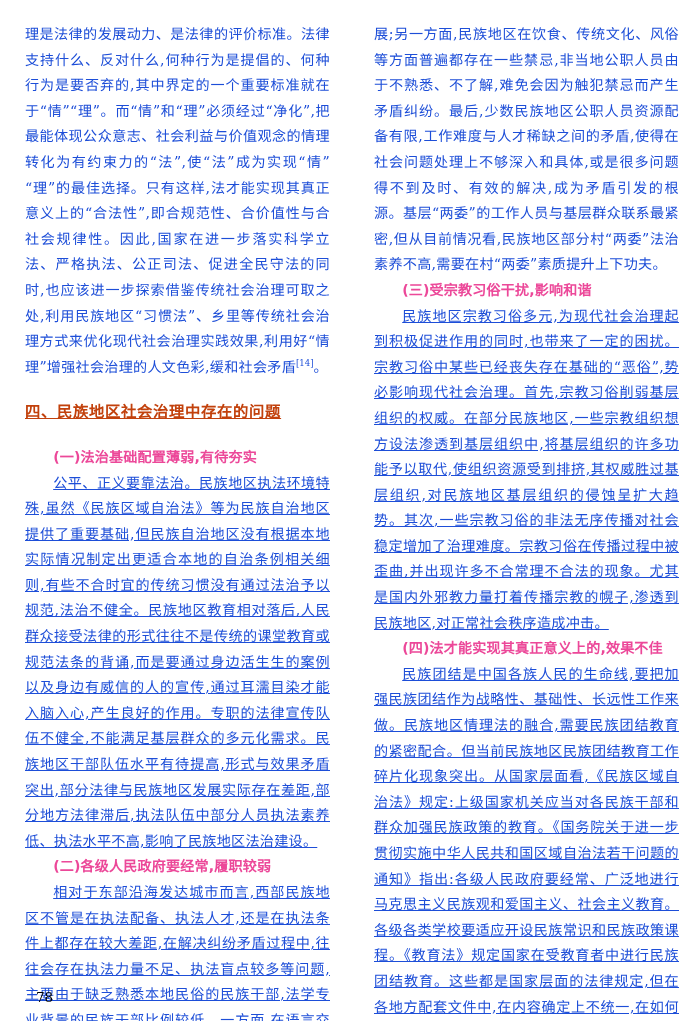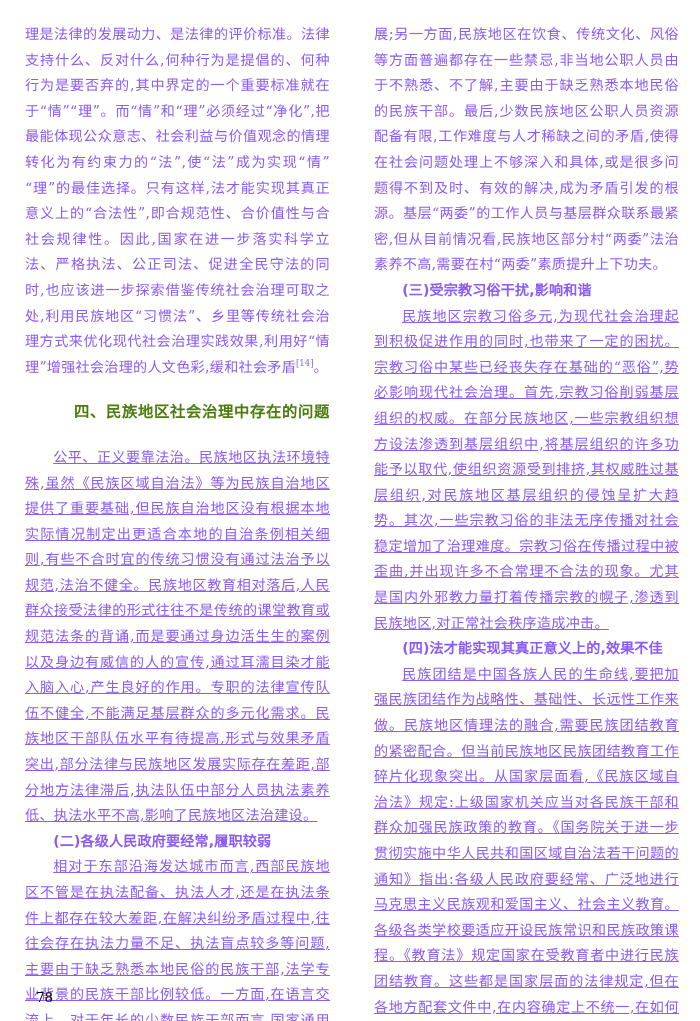--- a/index.html
+++ b/index.html
@@ -33,51 +33,52 @@
     width: 305px;
     box-sizing: border-box;
   }
   p.body-text {
     margin: 0;
     font-size: 14.1px;
     line-height: 25.6px;
     text-align: justify;
     text-justify: inter-ideograph;
     letter-spacing: 0.02em;
-    color: #8b5cf6;
+    color: #1d4ed8;
     font-family: "DejaVu Serif", "Liberation Serif", serif;
   }
   p.indent {
     text-indent: 2em;
     text-decoration: underline;
   }
   p.cont {
     text-indent: 0;
   }
   h2.section-heading {
     margin: 0;
     padding: 20px 0 19px 0;
     font-size: 15.4px;
     line-height: 25.6px;
     font-weight: bold;
-    text-align: right;
+    text-align: left;
     letter-spacing: 0.04em;
     font-family: "DejaVu Sans", "Liberation Sans", sans-serif;
-    color: #4d7c0f;
+    color: #c2410c;
+    text-decoration: underline;
   }
   h3.sub-heading {
     margin: 0;
     padding: 0;
     font-size: 14.1px;
     line-height: 25.6px;
     font-weight: bold;
     text-indent: 2em;
     letter-spacing: 0.01em;
     font-family: "DejaVu Sans", "Liberation Sans", sans-serif;
-    color: #8b5cf6;
+    color: #ec4899;
   }
   sup.footnote-ref {
     font-size: 8.5px;
     vertical-align: super;
     line-height: 0;
     letter-spacing: 0;
   }
   .page-number {
     position: absolute;
     left: 20px;
@@ -95,32 +96,33 @@
 <div class="page">
 
   <div class="columns">
 
     <div class="column">
 
       <p class="body-text cont"><span>理是法律的发展动力、是法律的评价标准。法律支持什么、反对什么,何种行为是提倡的、何种行为是要否弃的,其中界定的一个重要标准就在于“情”“理”。而“情”和“理”必须经过“净化”,把最能体现公众意志、社会利益与价值观念的情理转化为有约束力的“法”,使“法”成为实现“情”“理”的最佳选择。只有这样,法才能实现其真正意义上的“合法性”,即合规范性、合价值性与合社会规律性。因此,国家在进一步落实科学立法、严格执法、公正司法、促进全民守法的同时,也应该进一步探索借鉴传统社会治理可取之处,利用民族地区“习惯法”、乡里等传统社会治理方式来优化现代社会治理实践效果,利用好“情理”增强社会治理的人文色彩,缓和社会矛盾</span><sup class="footnote-ref">[14]</sup><span>。</span></p>
 
       <h2 class="section-heading">四、民族地区社会治理中存在的问题</h2>
 
+      <h3 class="sub-heading">(一)法治基础配置薄弱,有待夯实</h3>
 
       <p class="body-text indent">公平、正义要靠法治。民族地区执法环境特殊,虽然《民族区域自治法》等为民族自治地区提供了重要基础,但民族自治地区没有根据本地实际情况制定出更适合本地的自治条例相关细则,有些不合时宜的传统习惯没有通过法治予以规范,法治不健全。民族地区教育相对落后,人民群众接受法律的形式往往不是传统的课堂教育或规范法条的背诵,而是要通过身边活生生的案例以及身边有威信的人的宣传,通过耳濡目染才能入脑入心,产生良好的作用。专职的法律宣传队伍不健全,不能满足基层群众的多元化需求。民族地区干部队伍水平有待提高,形式与效果矛盾突出,部分法律与民族地区发展实际存在差距,部分地方法律滞后,执法队伍中部分人员执法素养低、执法水平不高,影响了民族地区法治建设。</p>
 
       <h3 class="sub-heading">(二)各级人民政府要经常,履职较弱</h3>
 
       <p class="body-text indent">相对于东部沿海发达城市而言,西部民族地区不管是在执法配备、执法人才,还是在执法条件上都存在较大差距,在解决纠纷矛盾过程中,往往会存在执法力量不足、执法盲点较多等问题,主要由于缺乏熟悉本地民俗的民族干部,法学专业背景的民族干部比例较低。一方面,在语言交流上。对于年长的少数民族干部而言,国家通用语言沟通不畅的问题一直存在,政府虽然在民族地区大力推广国家通用语言,但收效甚微,少数民族群众中许多人的普通话水平低,制约他们与其他民族成员交流的频率和深度,导致正常的工作交流也无法开</p>
 
     </div>
 
     <div class="column">
 
-      <p class="body-text cont">展;另一方面,民族地区在饮食、传统文化、风俗等方面普遍都存在一些禁忌,非当地公职人员由于不熟悉、不了解,主要由于缺乏熟悉本地民俗的民族干部。最后,少数民族地区公职人员资源配备有限,工作难度与人才稀缺之间的矛盾,使得在社会问题处理上不够深入和具体,或是很多问题得不到及时、有效的解决,成为矛盾引发的根源。基层“两委”的工作人员与基层群众联系最紧密,但从目前情况看,民族地区部分村“两委”法治素养不高,需要在村“两委”素质提升上下功夫。</p>
+      <p class="body-text cont">展;另一方面,民族地区在饮食、传统文化、风俗等方面普遍都存在一些禁忌,非当地公职人员由于不熟悉、不了解,难免会因为触犯禁忌而产生矛盾纠纷。最后,少数民族地区公职人员资源配备有限,工作难度与人才稀缺之间的矛盾,使得在社会问题处理上不够深入和具体,或是很多问题得不到及时、有效的解决,成为矛盾引发的根源。基层“两委”的工作人员与基层群众联系最紧密,但从目前情况看,民族地区部分村“两委”法治素养不高,需要在村“两委”素质提升上下功夫。</p>
 
       <h3 class="sub-heading">(三)受宗教习俗干扰,影响和谐</h3>
 
       <p class="body-text indent">民族地区宗教习俗多元,为现代社会治理起到积极促进作用的同时,也带来了一定的困扰。宗教习俗中某些已经丧失存在基础的“恶俗”,势必影响现代社会治理。首先,宗教习俗削弱基层组织的权威。在部分民族地区,一些宗教组织想方设法渗透到基层组织中,将基层组织的许多功能予以取代,使组织资源受到排挤,其权威胜过基层组织,对民族地区基层组织的侵蚀呈扩大趋势。其次,一些宗教习俗的非法无序传播对社会稳定增加了治理难度。宗教习俗在传播过程中被歪曲,并出现许多不合常理不合法的现象。尤其是国内外邪教力量打着传播宗教的幌子,渗透到民族地区,对正常社会秩序造成冲击。</p>
 
       <h3 class="sub-heading">(四)法才能实现其真正意义上的,效果不佳</h3>
 
       <p class="body-text indent">民族团结是中国各族人民的生命线,要把加强民族团结作为战略性、基础性、长远性工作来做。民族地区情理法的融合,需要民族团结教育的紧密配合。但当前民族地区民族团结教育工作碎片化现象突出。从国家层面看,《民族区域自治法》规定:上级国家机关应当对各民族干部和群众加强民族政策的教育。《国务院关于进一步贯彻实施中华人民共和国区域自治法若干问题的通知》指出:各级人民政府要经常、广泛地进行马克思主义民族观和爱国主义、社会主义教育。各级各类学校要适应开设民族常识和民族政策课程。《教育法》规定国家在受教育者中进行民族团结教育。这些都是国家层面的法律规定,但在各地方配套文件中,在内容确定上不统一,在如何把握教育方向上不统一,对民族团结教育工作的具体意见不明确,落实起来自然效果不佳,这些都影响了民族地区情理法的有效融合。</p>
 
     </div>

